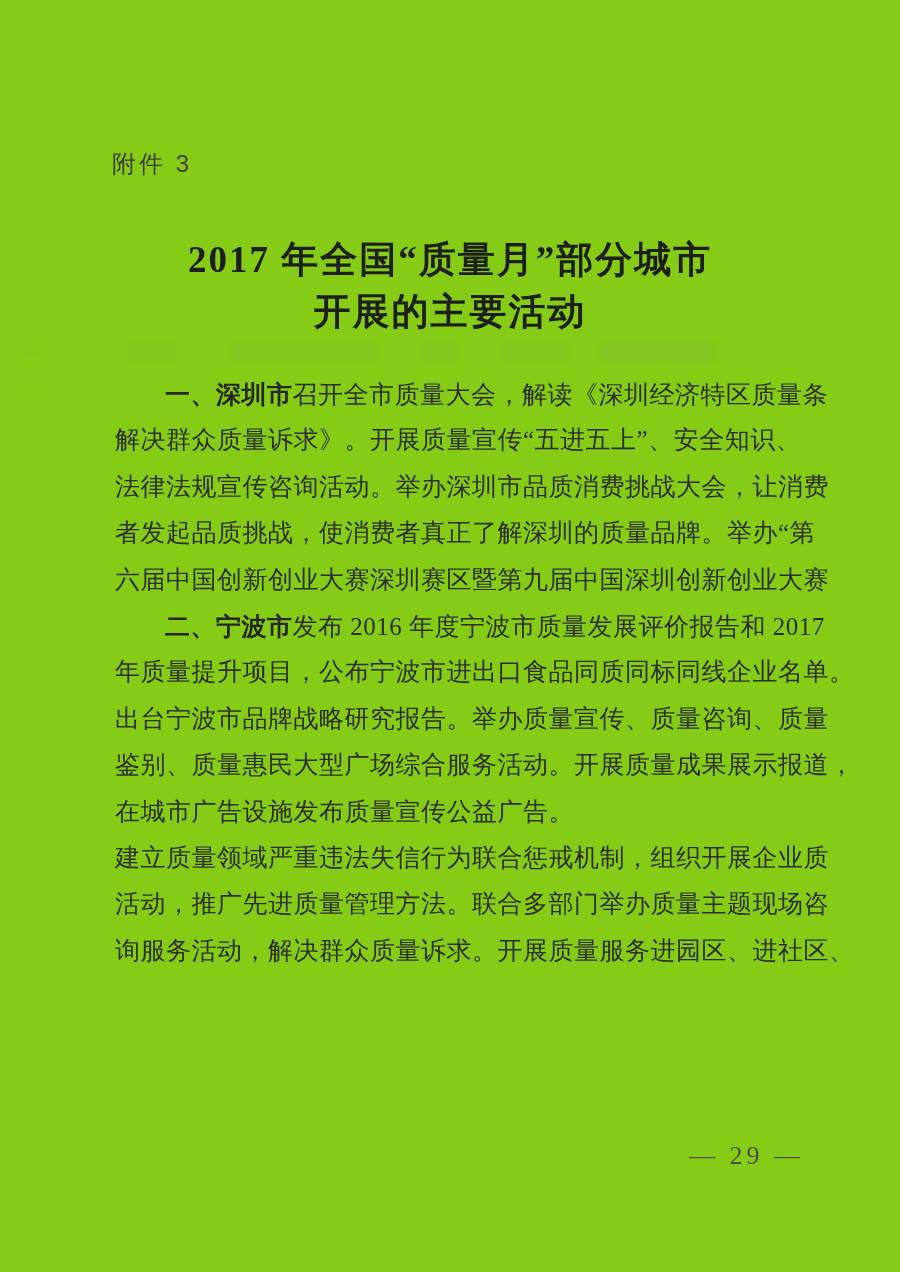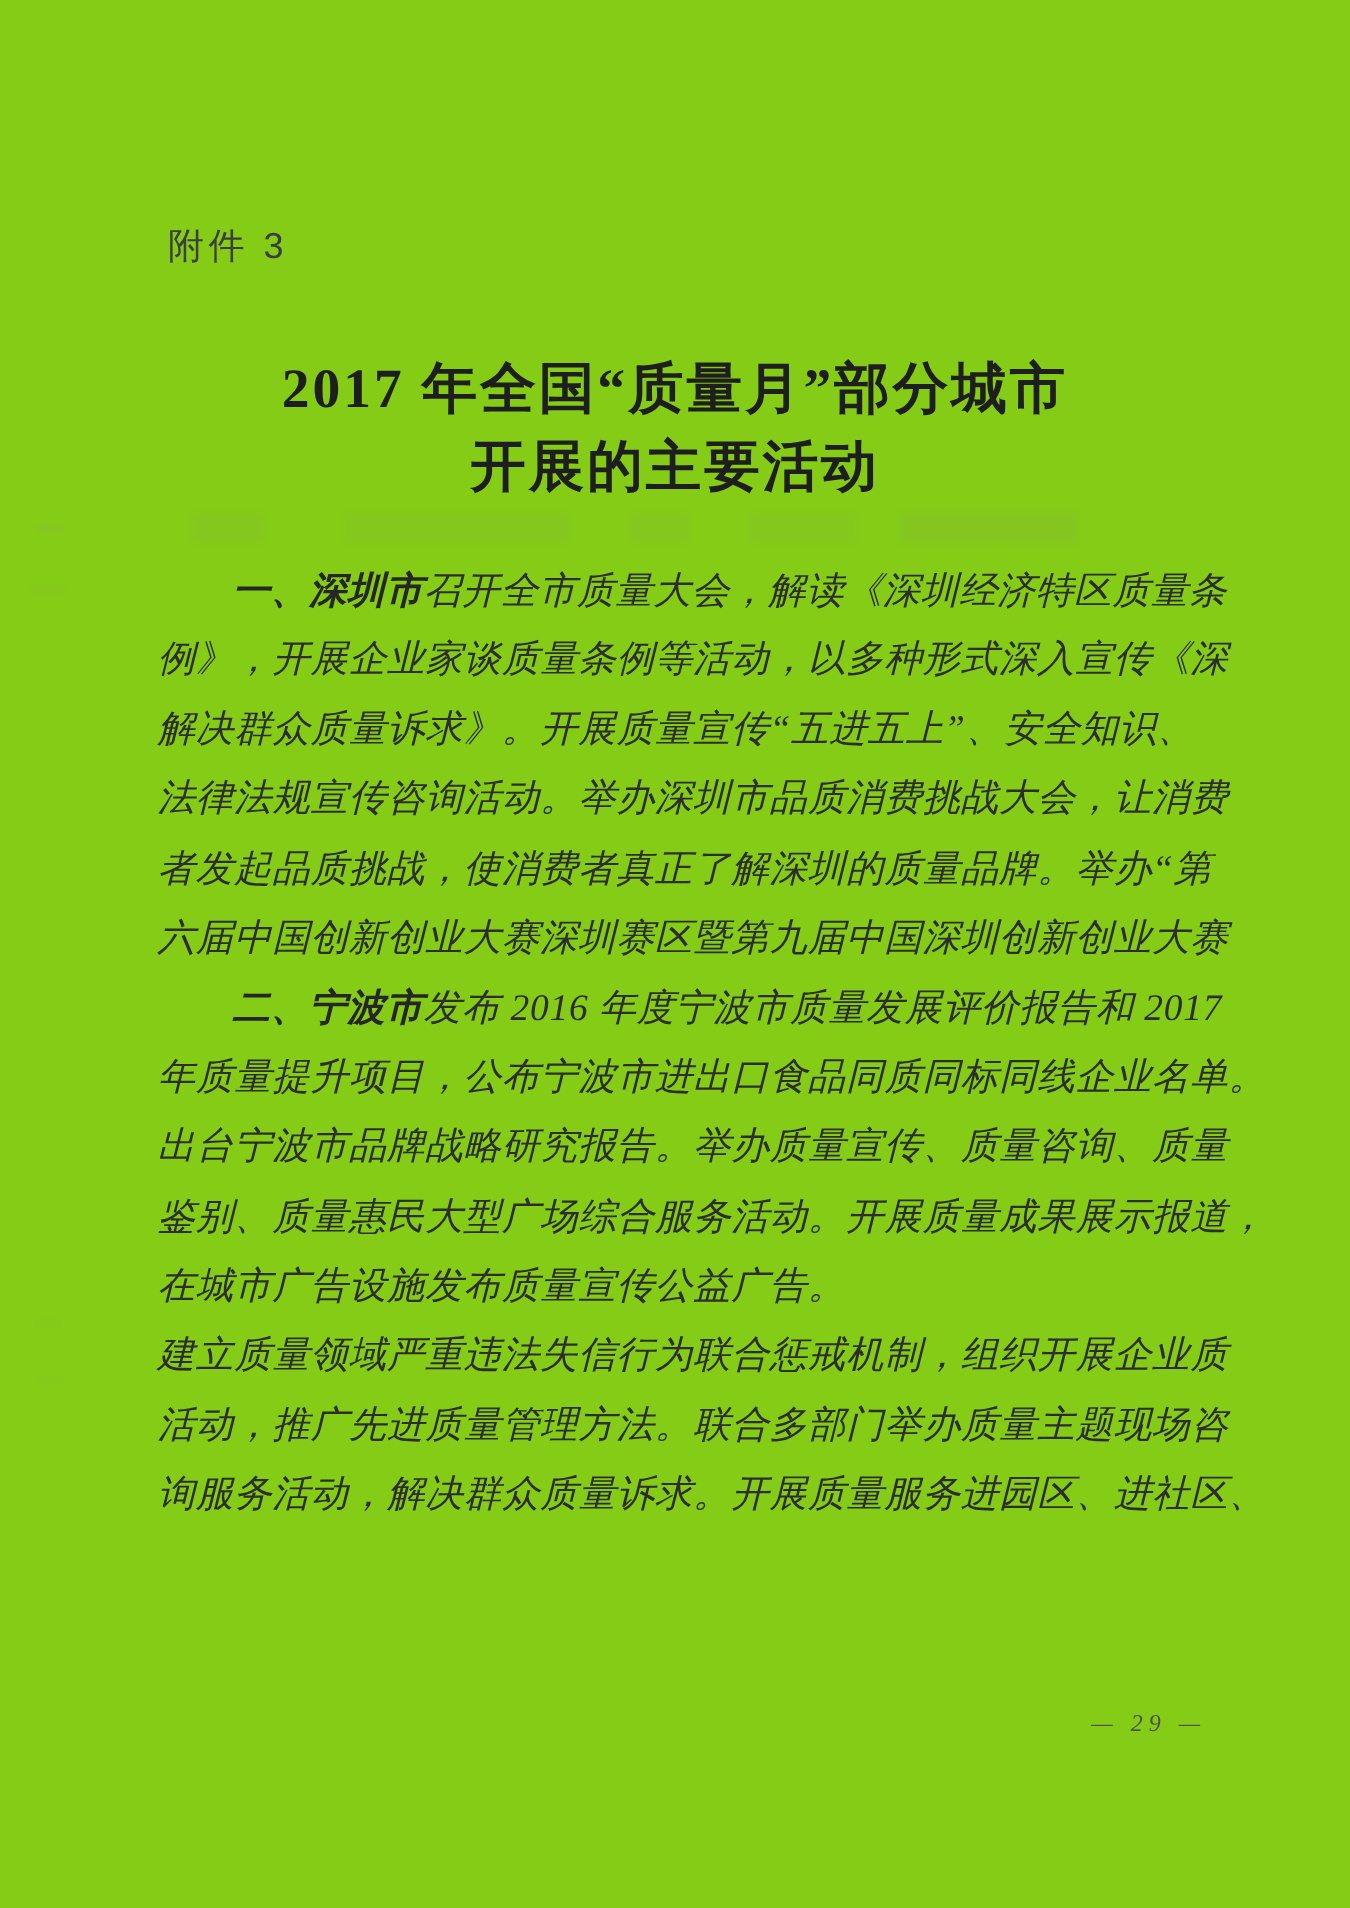--- a/index.html
+++ b/index.html
@@ -70,28 +70,27 @@
     filter: blur(1px);
     border-radius: 1px;
   }
   .em1 { left: 24px; top: 350px; width: 18px; height: 5px; }
   .em2 { left: 20px; top: 390px; width: 24px; height: 5px; opacity: 0.06; }
   .em3 { left: 24px; top: 880px; width: 16px; height: 4px; opacity: 0.06; }
   .em4 { left: 24px; top: 918px; width: 18px; height: 4px; opacity: 0.05; }
   
   .doc-body {
     position: absolute;
-    left: 105px;
+    left: 115px;
     top: 371px;
     width: 700px;
     font-family: "Liberation Serif", serif;
     font-size: 25px;
     color: #2d2d2d;
     letter-spacing: 0.5px;
-    font-style: italic;
   }
   .body-line {
     height: 46.4px;
     line-height: 46.4px;
     white-space: nowrap;
     overflow: visible;
   }
   .para-indent {
     display: inline-block;
     width: 50px;
@@ -100,24 +99,23 @@
     font-family: "Liberation Sans", sans-serif;
     font-weight: bold;
     color: #262626;
   }
   
   .page-number {
     position: absolute;
     right: 96px;
     top: 1141px;
     font-family: "Liberation Serif", serif;
-    font-size: 16px;
+    font-size: 26px;
     color: #4e4e4e;
     letter-spacing: 4px;
-    font-style: italic;
   }
 </style>
 </head>
 <body>
 
 <div class="page">
 
   <div class="attachment-label">附件 3</div>
 
   <div class="doc-title">
@@ -133,21 +131,20 @@
     <div class="ghost-blob gb5"></div>
   </div>
 
   <div class="edge-mark em1"></div>
   <div class="edge-mark em2"></div>
   <div class="edge-mark em3"></div>
   <div class="edge-mark em4"></div>
 
   <div class="doc-body">
       <div class="body-line"><span class="para-indent"></span><span class="para-lead">一、深圳市</span><span>召开全市质量大会，解读《深圳经济特区质量条</span></div>
-      <div class="body-line">例》，开展企业家谈质量条例等活动，以多种形式深入宣传《深</div>
       <div class="body-line">解决群众质量诉求》。开展质量宣传“五进五上”、安全知识、</div>
       <div class="body-line">法律法规宣传咨询活动。举办深圳市品质消费挑战大会，让消费</div>
       <div class="body-line">者发起品质挑战，使消费者真正了解深圳的质量品牌。举办“第</div>
       <div class="body-line">六届中国创新创业大赛深圳赛区暨第九届中国深圳创新创业大赛</div>
       <div class="body-line"><span class="para-indent"></span><span class="para-lead">二、宁波市</span><span>发布 2016 年度宁波市质量发展评价报告和 2017</span></div>
       <div class="body-line">年质量提升项目，公布宁波市进出口食品同质同标同线企业名单。</div>
       <div class="body-line">出台宁波市品牌战略研究报告。举办质量宣传、质量咨询、质量</div>
       <div class="body-line">鉴别、质量惠民大型广场综合服务活动。开展质量成果展示报道，</div>
       <div class="body-line">在城市广告设施发布质量宣传公益广告。</div>
       <div class="body-line">建立质量领域严重违法失信行为联合惩戒机制，组织开展企业质</div>

